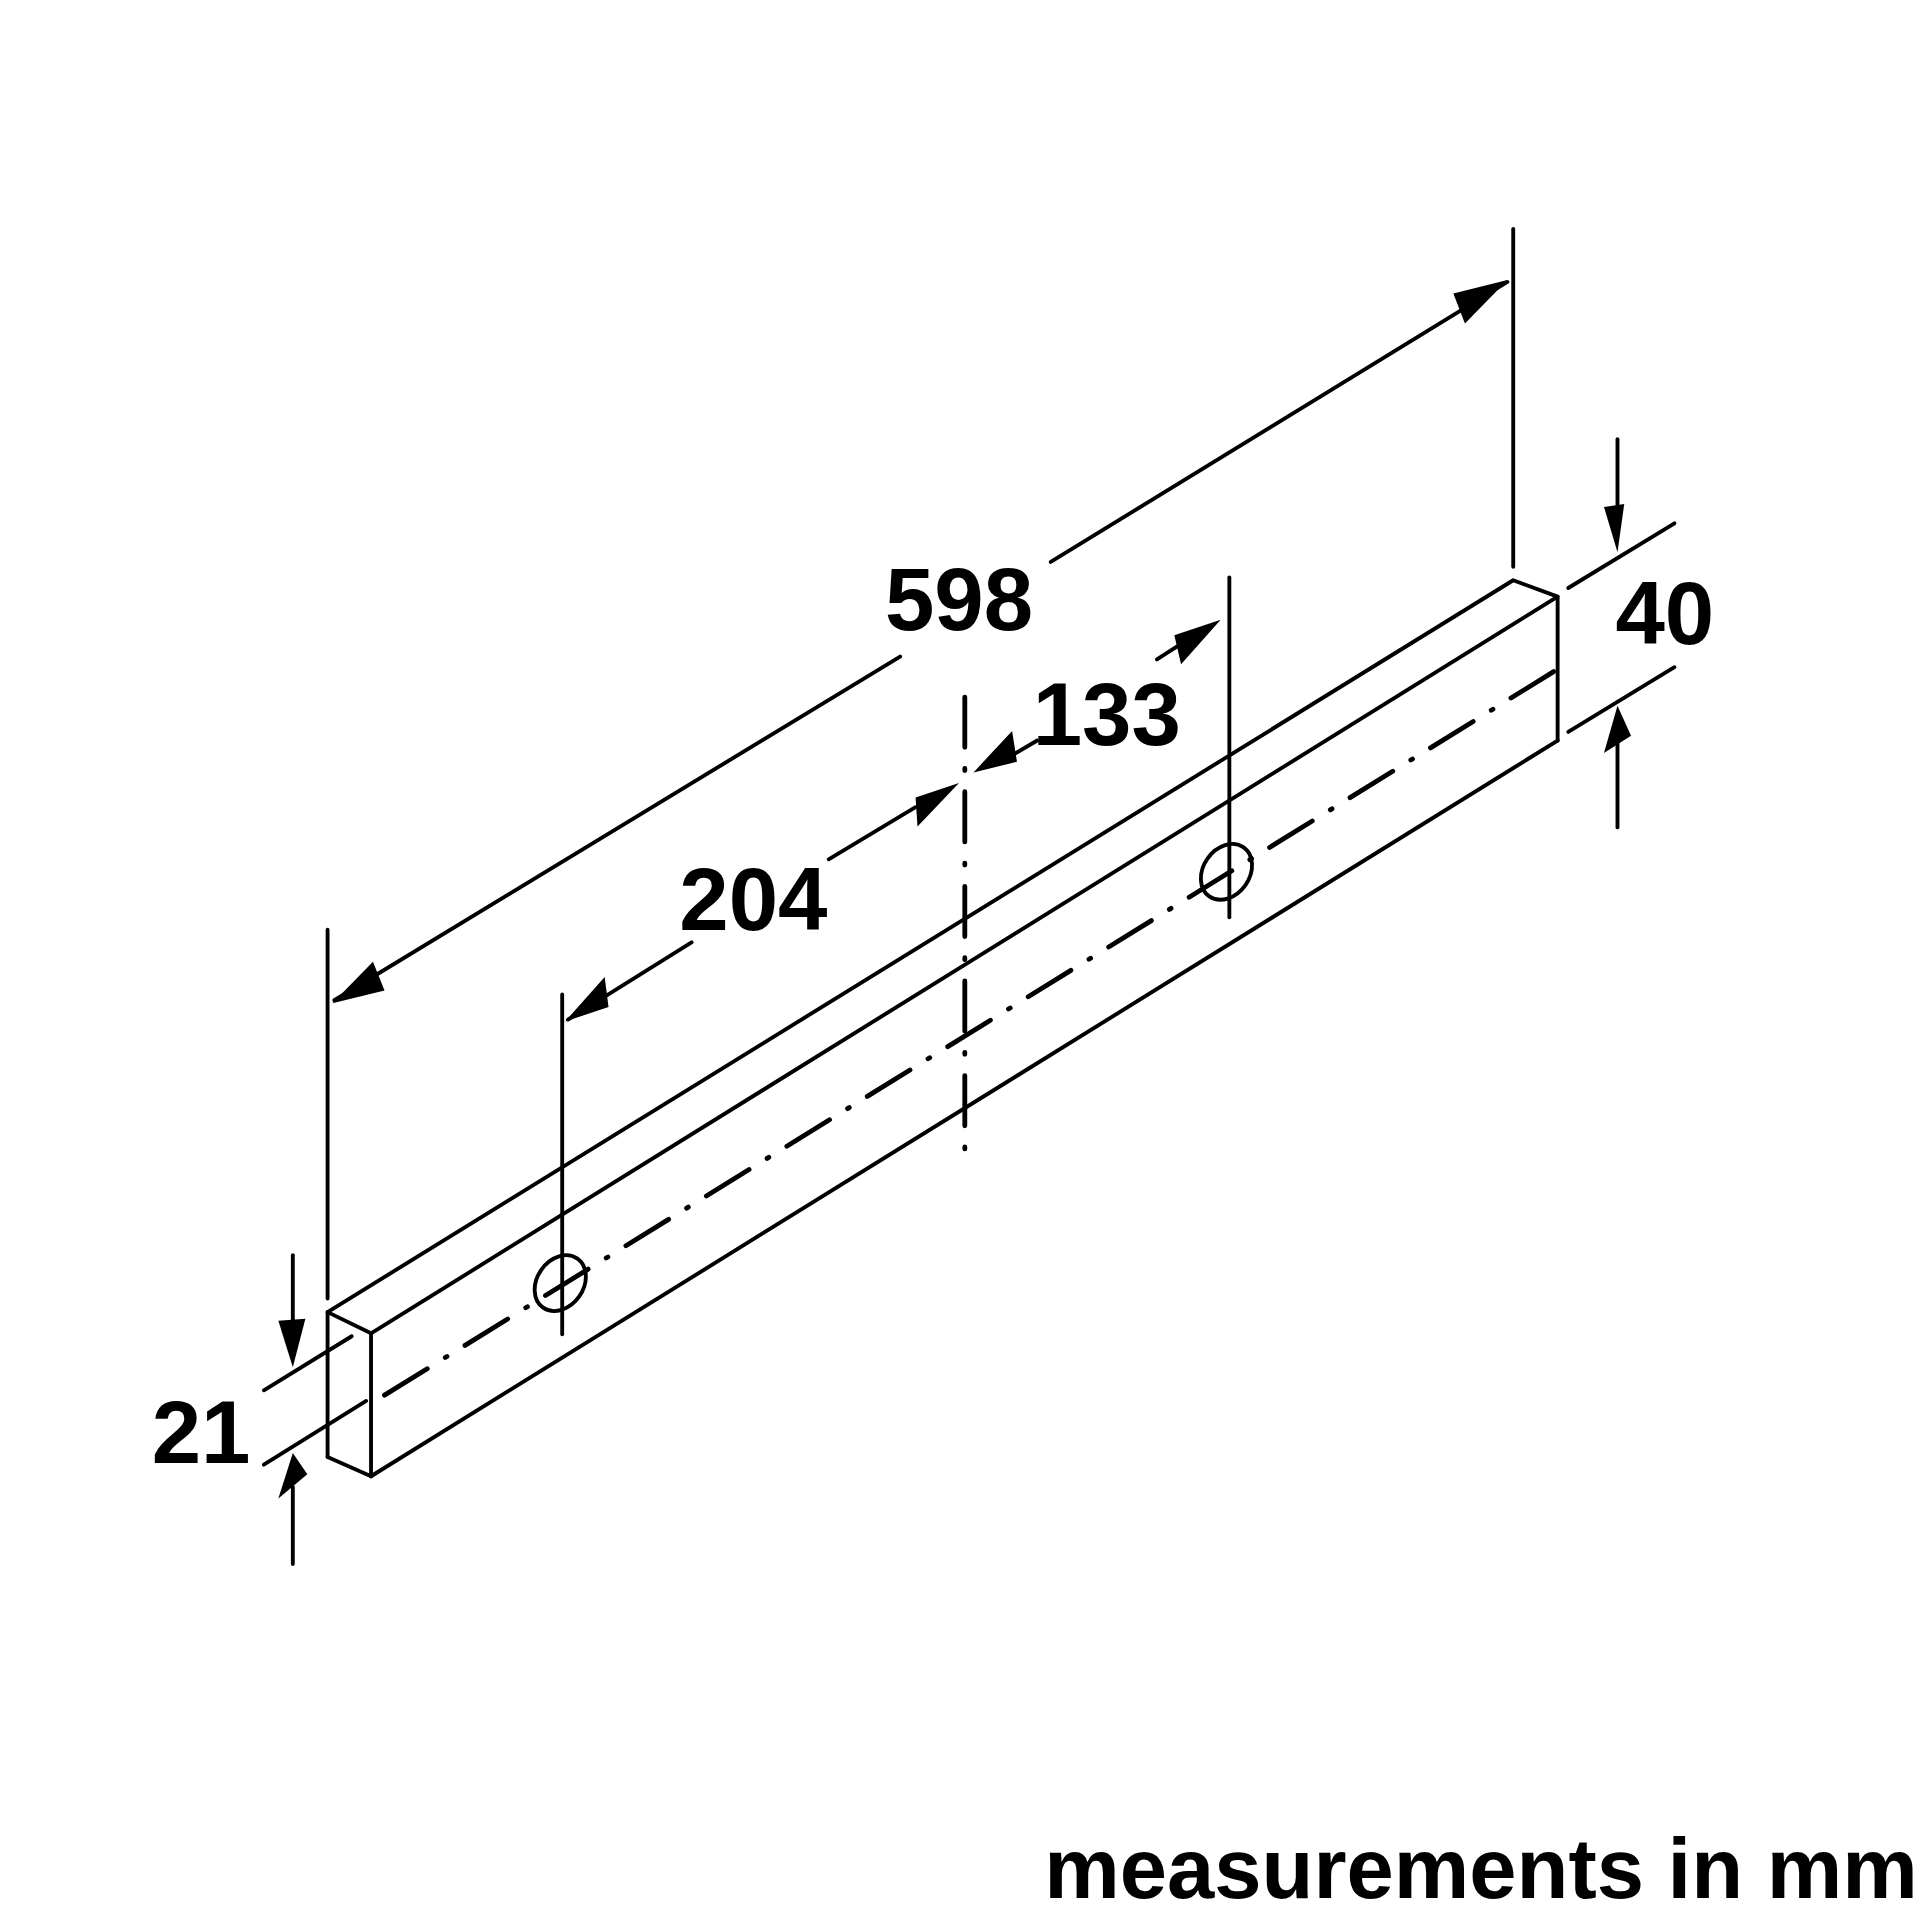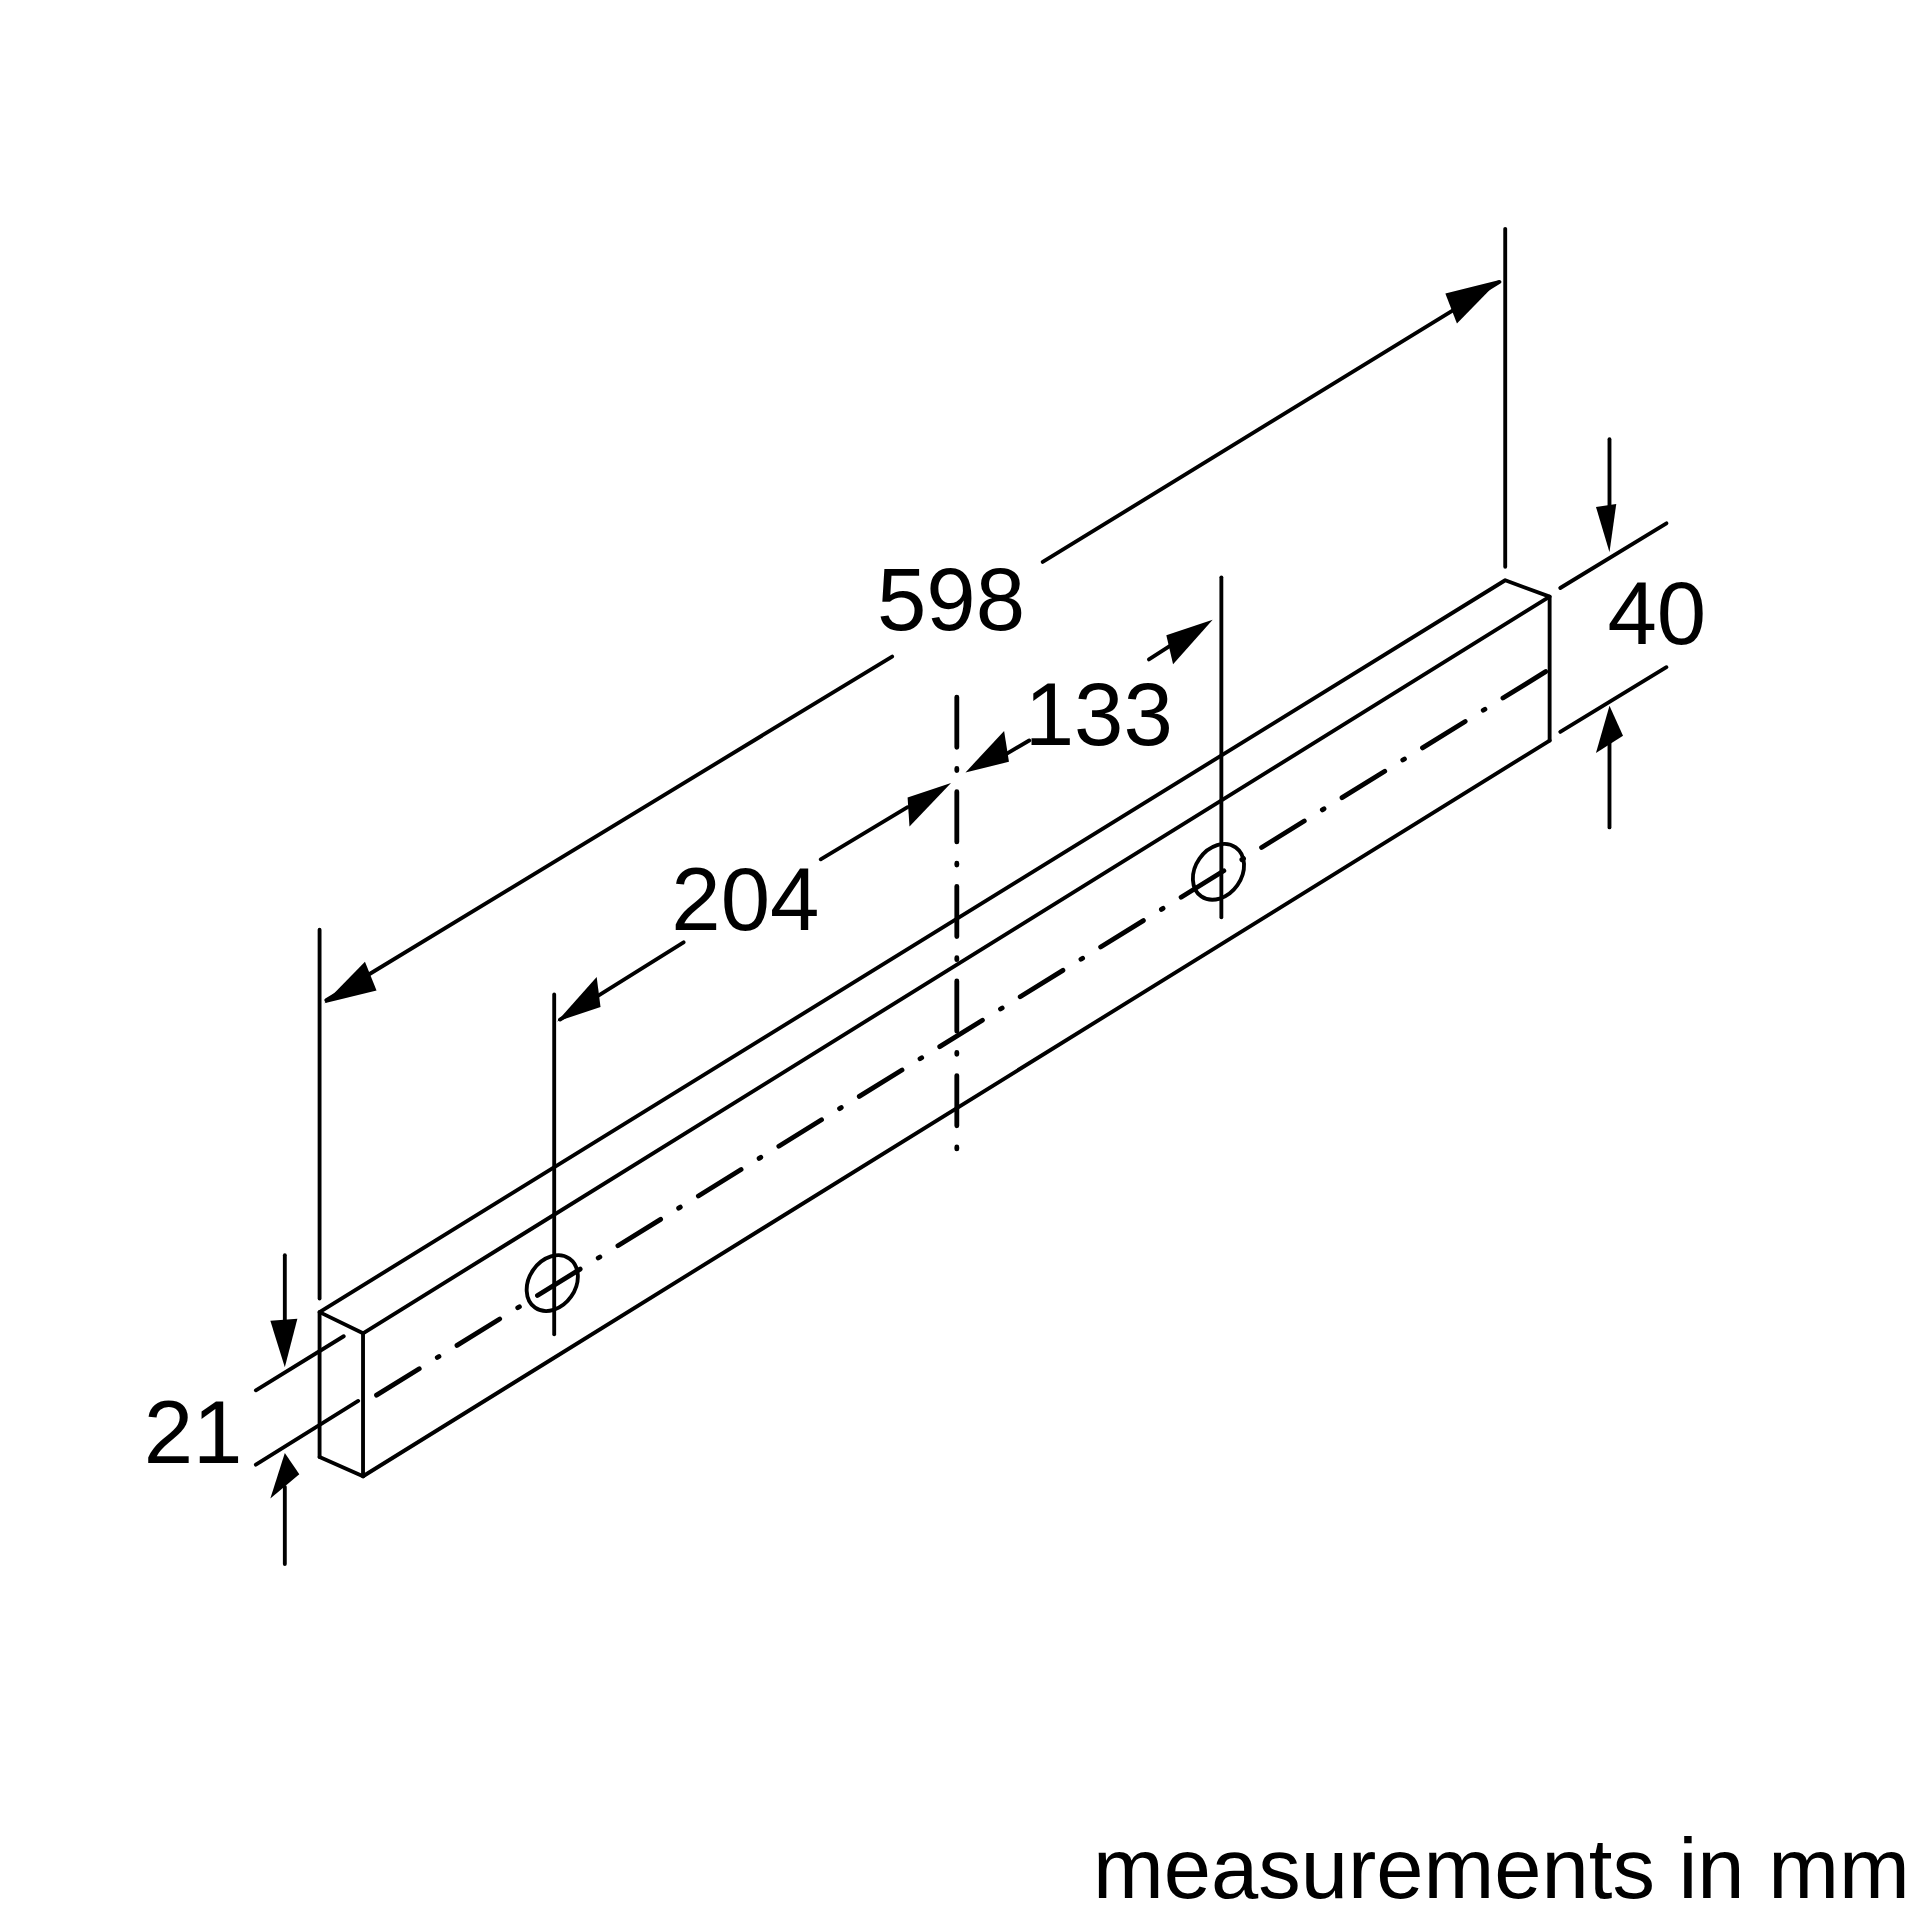--- a/index.html
+++ b/index.html
@@ -1,17 +1,17 @@
 <!DOCTYPE html>
 <html><head>
   <meta charset="utf-8">
   <style>
     html, body { margin: 0; padding: 0; background: #ffffff; }
     body { width: 1931px; height: 1931px; overflow: hidden; }
-    #canvas { position: absolute; left: 0; top: 0; width: 1585px; height: 1931px; }
+    #canvas { position: absolute; left: 8px; top: 0; width: 1585px; height: 1931px; font-weight: bold; }
     svg text { font-family: "Liberation Sans", sans-serif; fill: #000; }
     .ln { stroke: #000; stroke-width: 4; fill: none; stroke-linecap: round; stroke-linejoin: round; }
     .cl { stroke: #000; stroke-width: 5; fill: none; stroke-linecap: round; stroke-dasharray: 52 22 2 22; }
     .ah { fill: #000; stroke: none; }
   </style>
 </head>
 <body>
 
 <div id="canvas">
 <svg width="1931" height="1931" viewBox="0 0 2000 2000" xmlns="http://www.w3.org/2000/svg">

